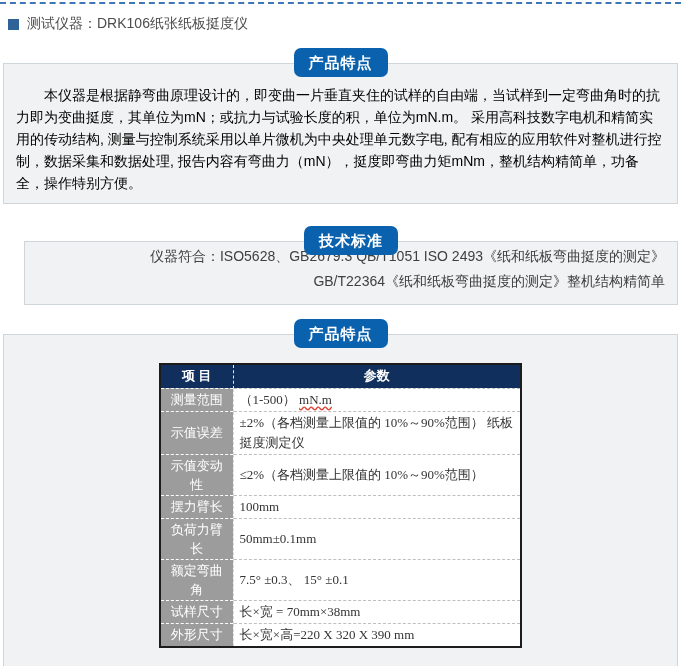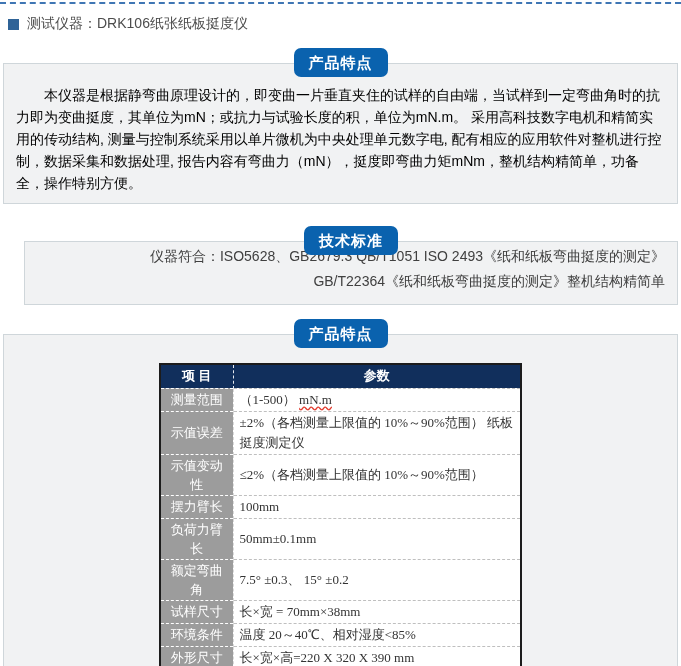--- a/index.html
+++ b/index.html
@@ -94,29 +94,25 @@
           <tr>
             <th class="row-label">摆力臂长</th>
             <td class="row-value">100mm</td>
           </tr>
           <tr>
             <th class="row-label">负荷力臂长</th>
             <td class="row-value">50mm±0.1mm</td>
           </tr>
           <tr>
             <th class="row-label">额定弯曲角</th>
-            <td class="row-value">7.5° ±0.3、  15° ±0.2</td>
+            <td class="row-value">7.5° ±0.3、  15° ±0.1</td>
           </tr>
           <tr>
             <th class="row-label">试样尺寸</th>
             <td class="row-value">长×宽 = 70mm×38mm</td>
-          </tr>
-          <tr>
-            <th class="row-label">环境条件</th>
-            <td class="row-value">温度 20～40℃、相对湿度&lt;85%</td>
           </tr>
           <tr>
             <th class="row-label">外形尺寸</th>
             <td class="row-value">长×宽×高=220 X 320 X 390 mm</td>
           </tr>
         </tbody>
     </table>
   </section>
 
 </div>

